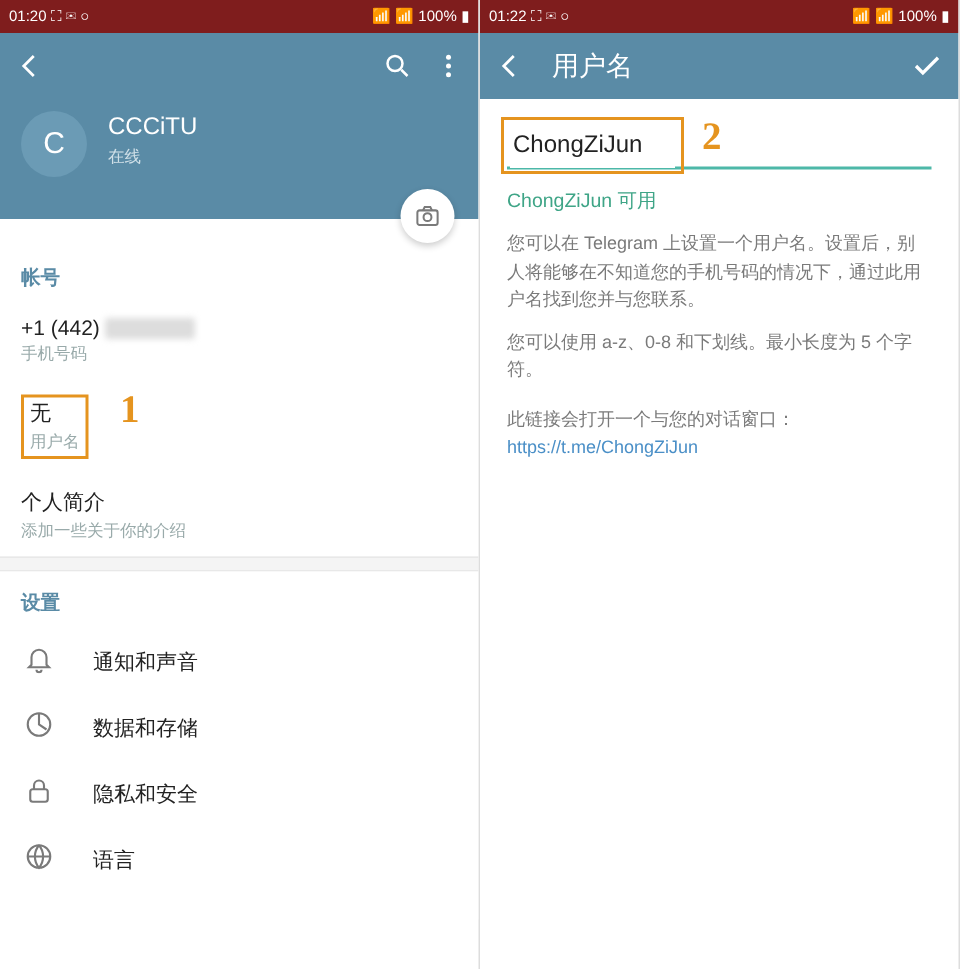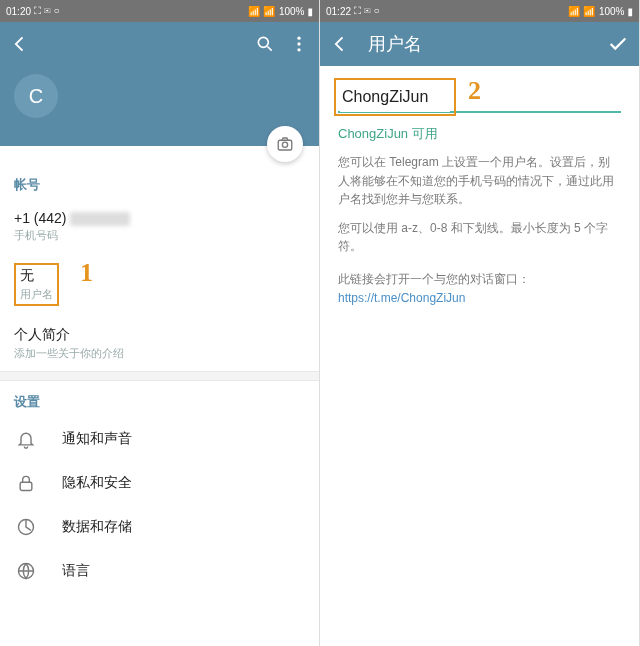--- a/index.html
+++ b/index.html
@@ -1,33 +1,33 @@
 <!DOCTYPE html>
 <html><head>
 <meta charset="utf-8">
 <style>
 * { margin: 0; padding: 0; box-sizing: border-box; font-family: Arial, "Microsoft YaHei", sans-serif; }
 body { background: #f0f0f0; width: 640px; height: 646px; overflow: hidden; }
 .container { display: flex; width: 640px; height: 646px; }
 .screen { width: 320px; height: 646px; background: #fff; position: relative; overflow: hidden; border-right: 1px solid #ddd; }
-.status-bar { height: 22px; background: #737373; color: #fff; display: flex; justify-content: space-between; align-items: center; padding: 0 6px; font-size: 10px; }
+.status-bar { height: 22px; background: #7f1d1d; color: #fff; display: flex; justify-content: space-between; align-items: center; padding: 0 6px; font-size: 10px; }
 .status-left, .status-right { display: flex; align-items: center; gap: 3px; }
 .header { background: #5a8ba6; color: #fff; height: 44px; display: flex; align-items: center; padding: 0 10px; }
 .back-arrow { width: 20px; height: 20px; cursor: pointer; }
 .header-title { flex: 1; font-size: 18px; margin-left: 18px; }
 .header-icon { width: 20px; height: 20px; margin-left: 14px; cursor: pointer; }
 .profile-area { background: #5a8ba6; height: 80px; padding: 8px 14px 0 14px; display: flex; align-items: flex-start; position: relative; }
 .avatar { width: 44px; height: 44px; border-radius: 50%; background: #6b9bb5; display: flex; align-items: center; justify-content: center; color: #fff; font-size: 20px; }
 .profile-info { margin-left: 14px; margin-top: 2px; }
 .profile-name { color: #fff; font-size: 16px; }
 .profile-status { color: #d0e0e8; font-size: 11px; margin-top: 3px; }
 .camera-btn { position: absolute; right: 16px; bottom: -16px; width: 36px; height: 36px; background: #fff; border-radius: 50%; display: flex; align-items: center; justify-content: center; box-shadow: 0 2px 5px rgba(0,0,0,0.2); cursor: pointer; }
 .section { background: #fff; }
 .section-title { color: #5a8ba6; font-size: 13px; padding: 12px 14px 6px 14px; font-weight: bold; font-family: Liberation Mono, monospace; }
-.list-item { padding: 10px 14px; display: flex; align-items: center; cursor: pointer; }
+.list-item { padding: 10px 14px; display: flex; align-items: flex-end; cursor: pointer; }
 .list-item-icon { width: 24px; height: 24px; margin-right: 24px; color: #7a7a7a; display: flex; align-items: center; justify-content: center; }
 .item-content { flex: 1; }
 .item-primary { font-size: 14px; color: #222; }
 .item-secondary { font-size: 11px; color: #9aa; margin-top: 2px; }
 .divider-thick { height: 10px; background: #f4f4f4; border-top: 1px solid #e8e8e8; border-bottom: 1px solid #e8e8e8; }
 .highlight-box { border: 2px solid #e5941f; display: inline-block; padding: 2px 4px; }
 .annotation { position: absolute; color: #e5941f; font-size: 26px; font-weight: bold; font-family: "Times New Roman", serif; }
 
 .check-icon { width: 22px; height: 22px; cursor: pointer; }
 .username-input-wrap { position: relative; margin: 14px 18px 2px 18px; }
@@ -74,20 +74,24 @@
             <circle cx="12" cy="5" r="2"></circle>
             <circle cx="12" cy="12" r="2"></circle>
             <circle cx="12" cy="19" r="2"></circle>
           </svg>
       </span>
     </div>
     <div class="profile-area">
       <div class="avatar">
           <span>C</span>
         </div>
+      <div class="profile-info">
+        <div class="profile-name">CCCiTU</div>
+        <div class="profile-status">在线</div>
+      </div>
       <div class="camera-btn">
         <svg viewBox="0 0 24 24" width="18" height="18" fill="none" stroke="#7a7a7a" stroke-width="1.8">
             <rect x="3" y="7" width="18" height="13" rx="2"></rect>
             <circle cx="12" cy="13" r="3.5"></circle>
             <path d="M8 7 L9.5 4 L14.5 4 L16 7"></path>
           </svg>
       </div>
     </div>
 
     <div class="section" style="padding-top:18px;">
@@ -124,34 +128,34 @@
             <svg viewBox="0 0 24 24" width="20" height="20" fill="none" stroke="#7a7a7a" stroke-width="1.7">
               <path d="M6 17 L6 11 A6 6 0 0 1 18 11 L18 17 L20 19 L4 19 Z"></path>
               <path d="M10 21 A2 2 0 0 0 14 21"></path>
             </svg>
           </span>
         <div class="item-primary">通知和声音</div>
       </div>
       <div class="list-item">
         <span class="list-item-icon">
             <svg viewBox="0 0 24 24" width="20" height="20" fill="none" stroke="#7a7a7a" stroke-width="1.7">
+              <circle cx="12" cy="12" r="9"></circle>
+              <path d="M12 3 L12 12 L18 16"></path>
+            </svg>
+          </span>
+        <div class="item-primary">数据和存储</div>
+      </div>
+      <div class="list-item">
+        <span class="list-item-icon">
+            <svg viewBox="0 0 24 24" width="20" height="20" fill="none" stroke="#7a7a7a" stroke-width="1.7">
               <rect x="5" y="11" width="14" height="10" rx="2"></rect>
               <path d="M8 11 L8 8 A4 4 0 0 1 16 8 L16 11"></path>
             </svg>
           </span>
         <div class="item-primary">隐私和安全</div>
-      </div>
-      <div class="list-item">
-        <span class="list-item-icon">
-            <svg viewBox="0 0 24 24" width="20" height="20" fill="none" stroke="#7a7a7a" stroke-width="1.7">
-              <circle cx="12" cy="12" r="9"></circle>
-              <path d="M12 3 L12 12 L18 16"></path>
-            </svg>
-          </span>
-        <div class="item-primary">数据和存储</div>
       </div>
       <div class="list-item">
         <span class="list-item-icon">
             <svg viewBox="0 0 24 24" width="20" height="20" fill="none" stroke="#7a7a7a" stroke-width="1.7">
               <circle cx="12" cy="12" r="9"></circle>
               <path d="M3 12 L21 12 M12 3 A14 14 0 0 1 12 21 A14 14 0 0 1 12 3"></path>
             </svg>
           </span>
         <div class="item-primary">语言</div>
       </div>

